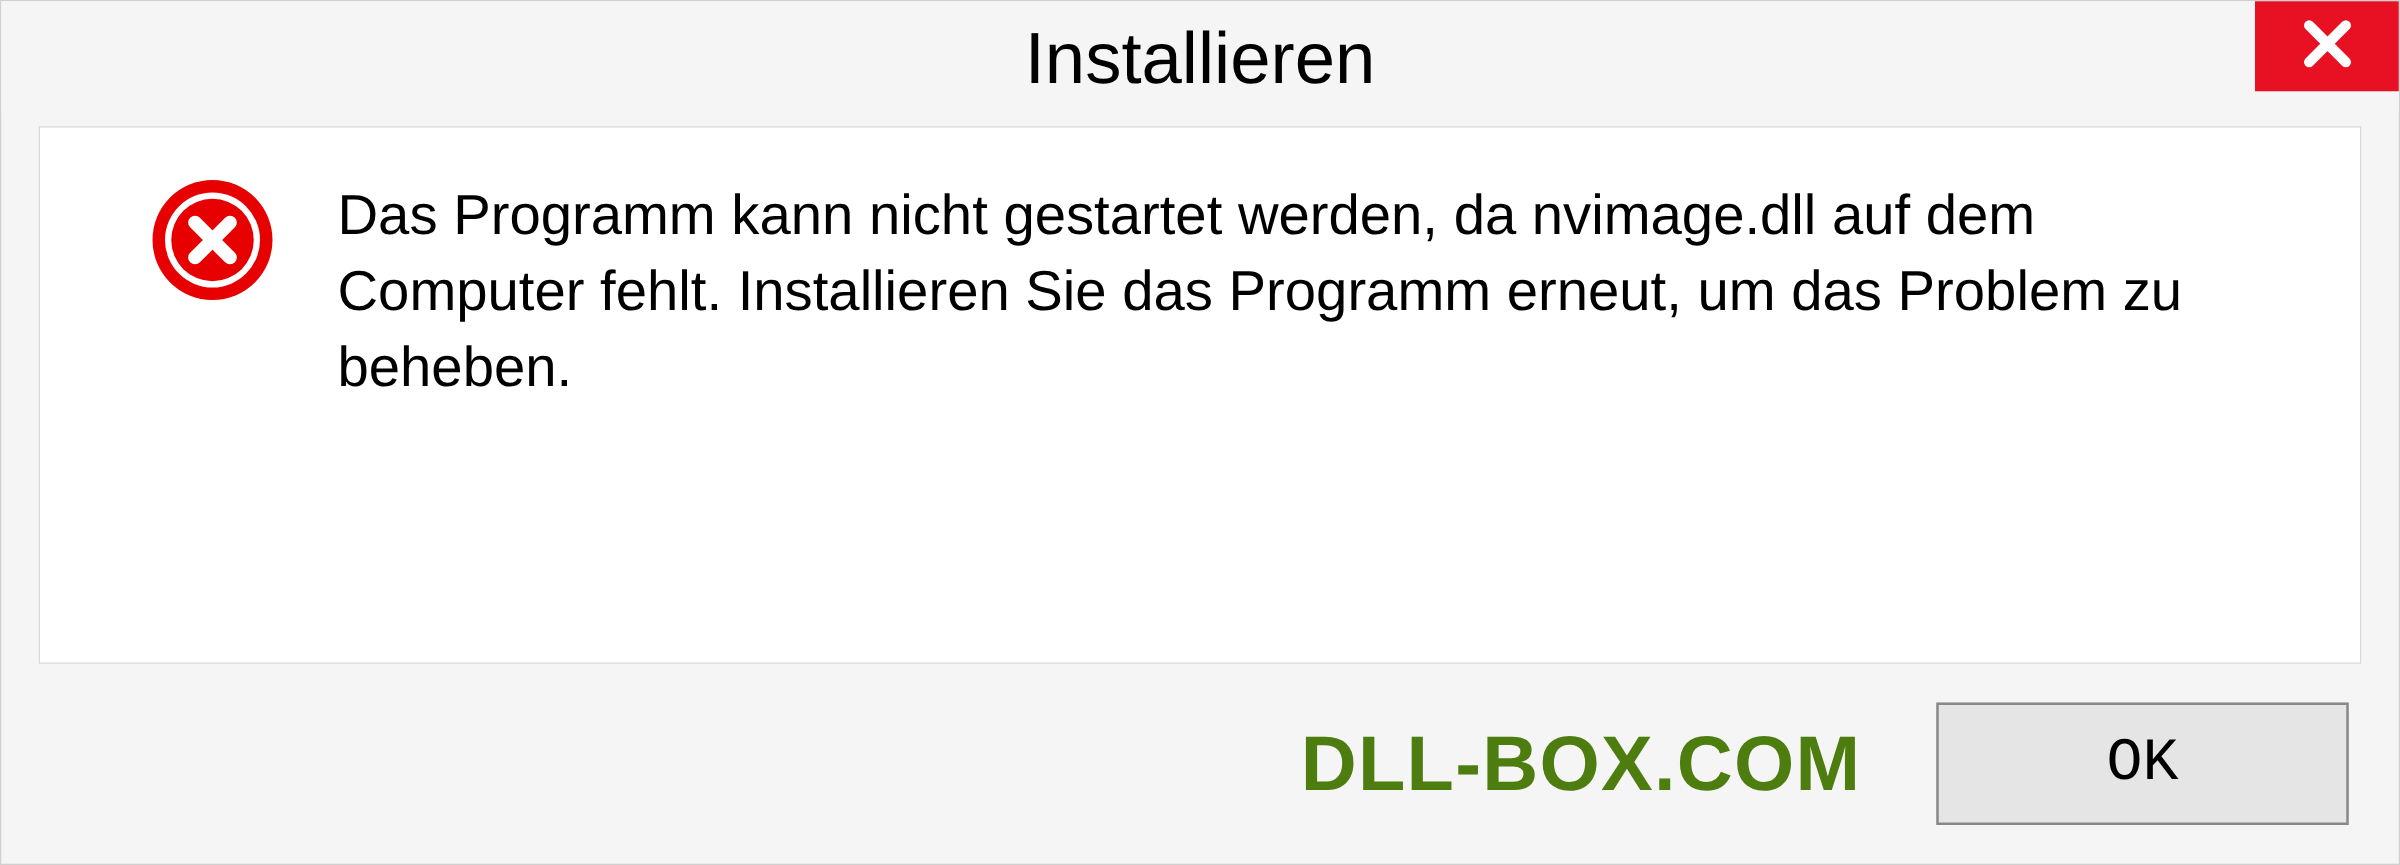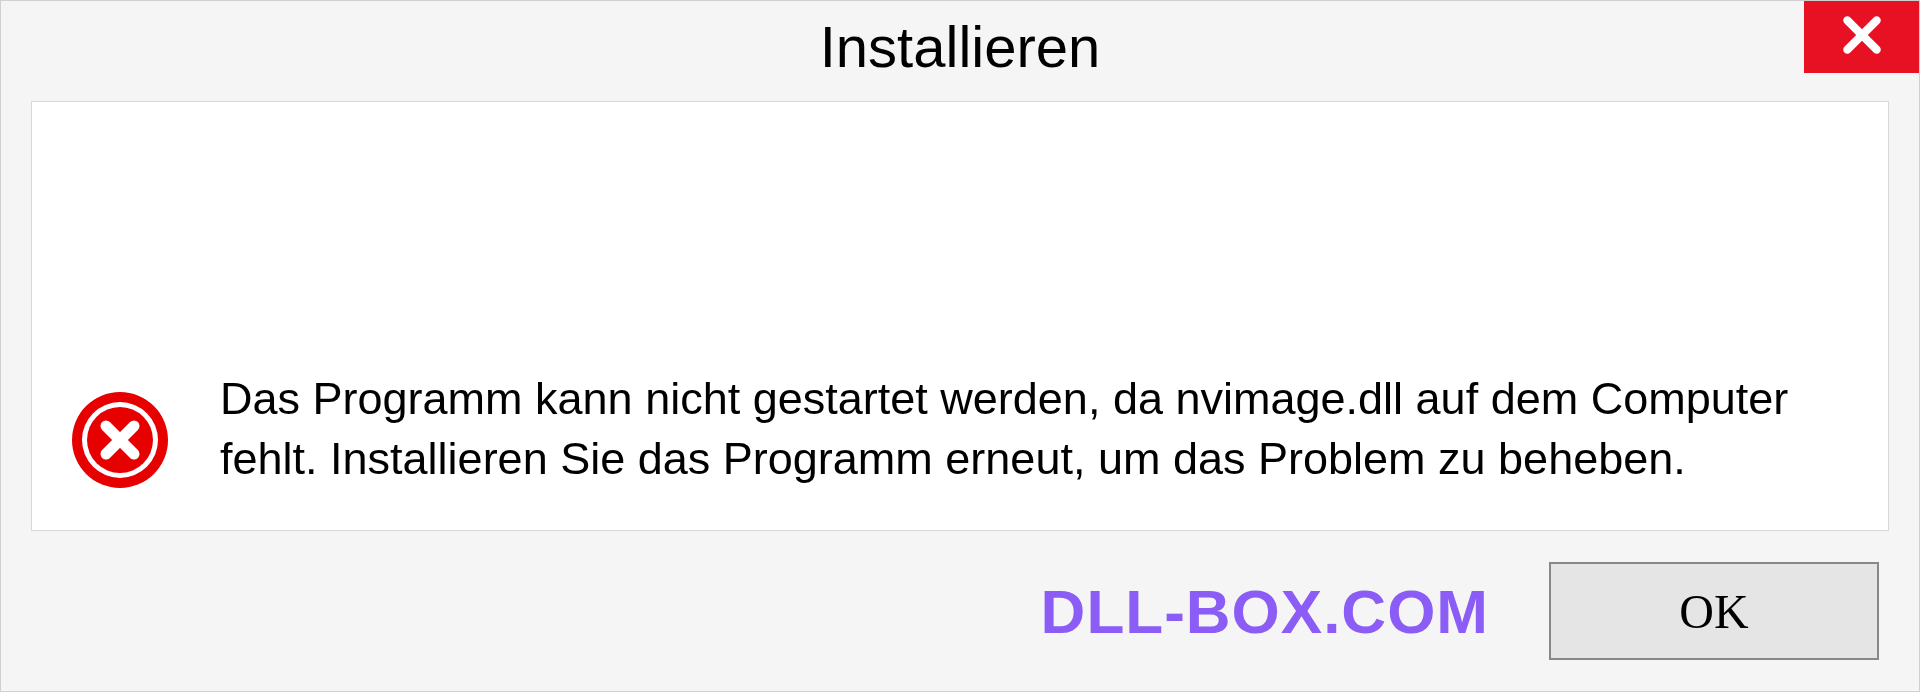--- a/index.html
+++ b/index.html
@@ -51,22 +51,22 @@
     .close-btn svg {
       width: 44px;
       height: 44px;
     }
     .content-area {
       margin: 10px 30px 0 30px;
       background: #fff;
       border: 1px solid #d8d8d8;
       flex: 1;
       display: flex;
-      align-items: flex-end;
-      padding: 40px 38px;
+      align-items: flex-start;
+      padding: 40px 88px;
       gap: 50px;
     }
     .error-icon {
       flex-shrink: 0;
       width: 100px;
       height: 100px;
       display: flex;
       align-items: center;
       justify-content: center;
     }
@@ -84,36 +84,36 @@
       height: 160px;
       display: flex;
       align-items: center;
       justify-content: flex-end;
       padding: 0 40px;
       gap: 60px;
     }
     .watermark {
       font-size: 62px;
       font-weight: 900;
-      color: #8b5cf6;
+      color: #4d7c0f;
       letter-spacing: 1px;
       font-family: Arial, sans-serif;
     }
     .ok-button {
       width: 330px;
       height: 98px;
       background: #e5e5e5;
       border: 2px solid #888;
       font-size: 48px;
       color: #000;
       display: flex;
       align-items: center;
       justify-content: center;
       cursor: pointer;
-      font-family: Liberation Serif, serif;
+      font-family: Liberation Mono, monospace;
     }
   </style>
 </head>
 <body>
 
 <div class="dialog">
   <div class="titlebar">
     <div class="title-text">Installieren</div>
     <div class="close-btn">
       <span>

